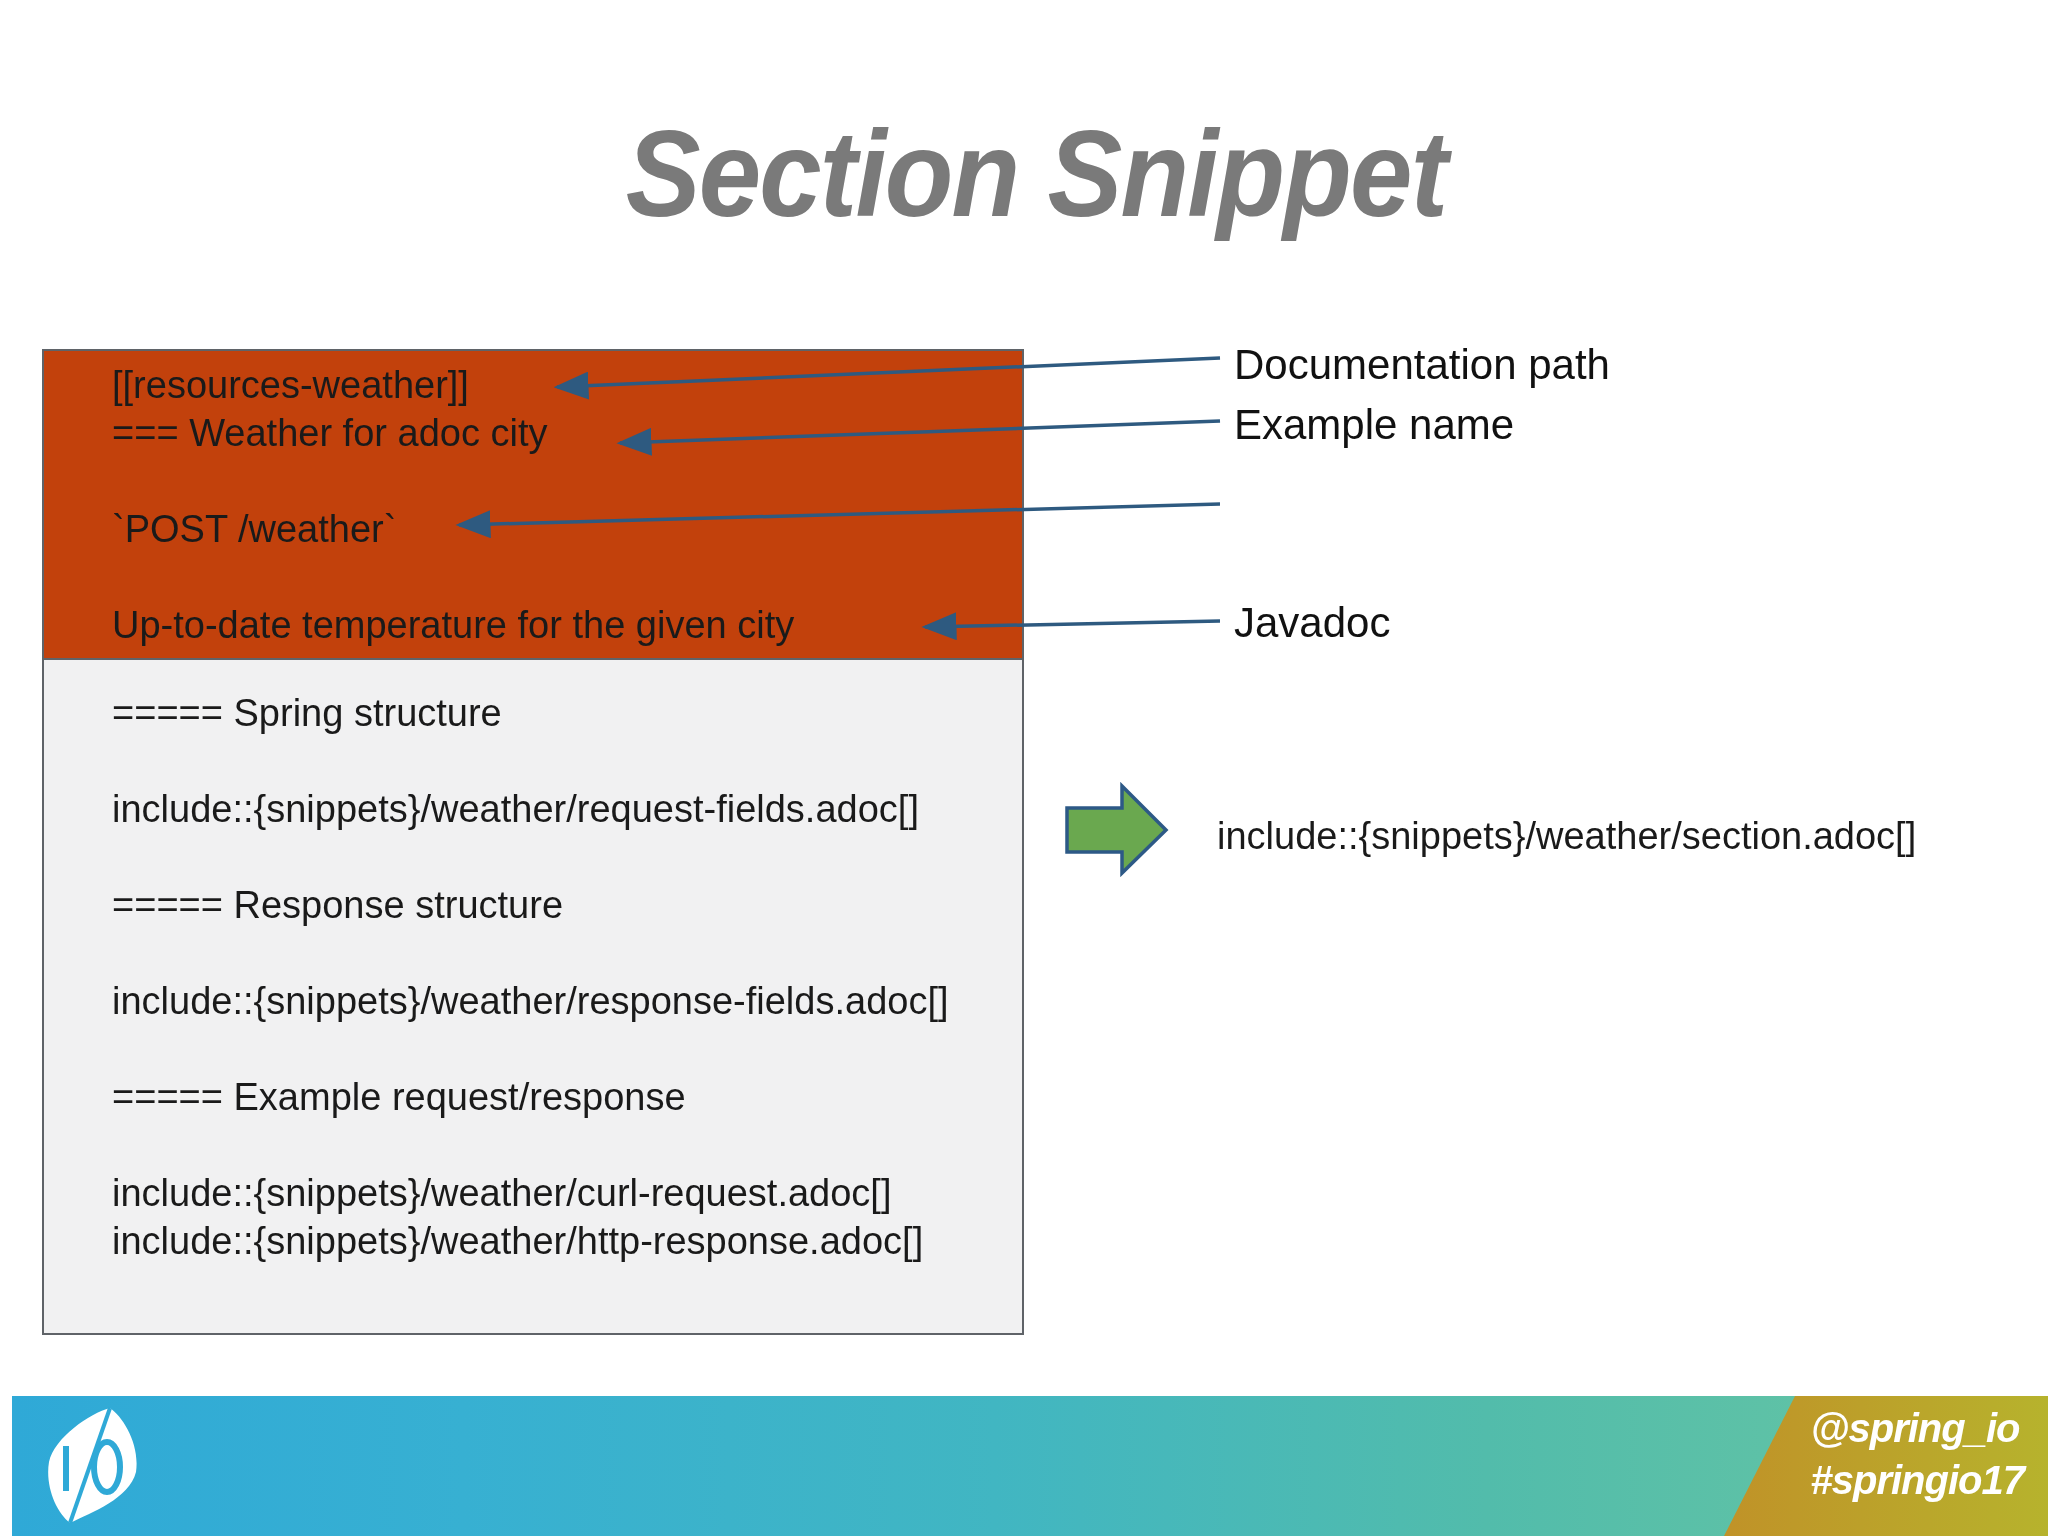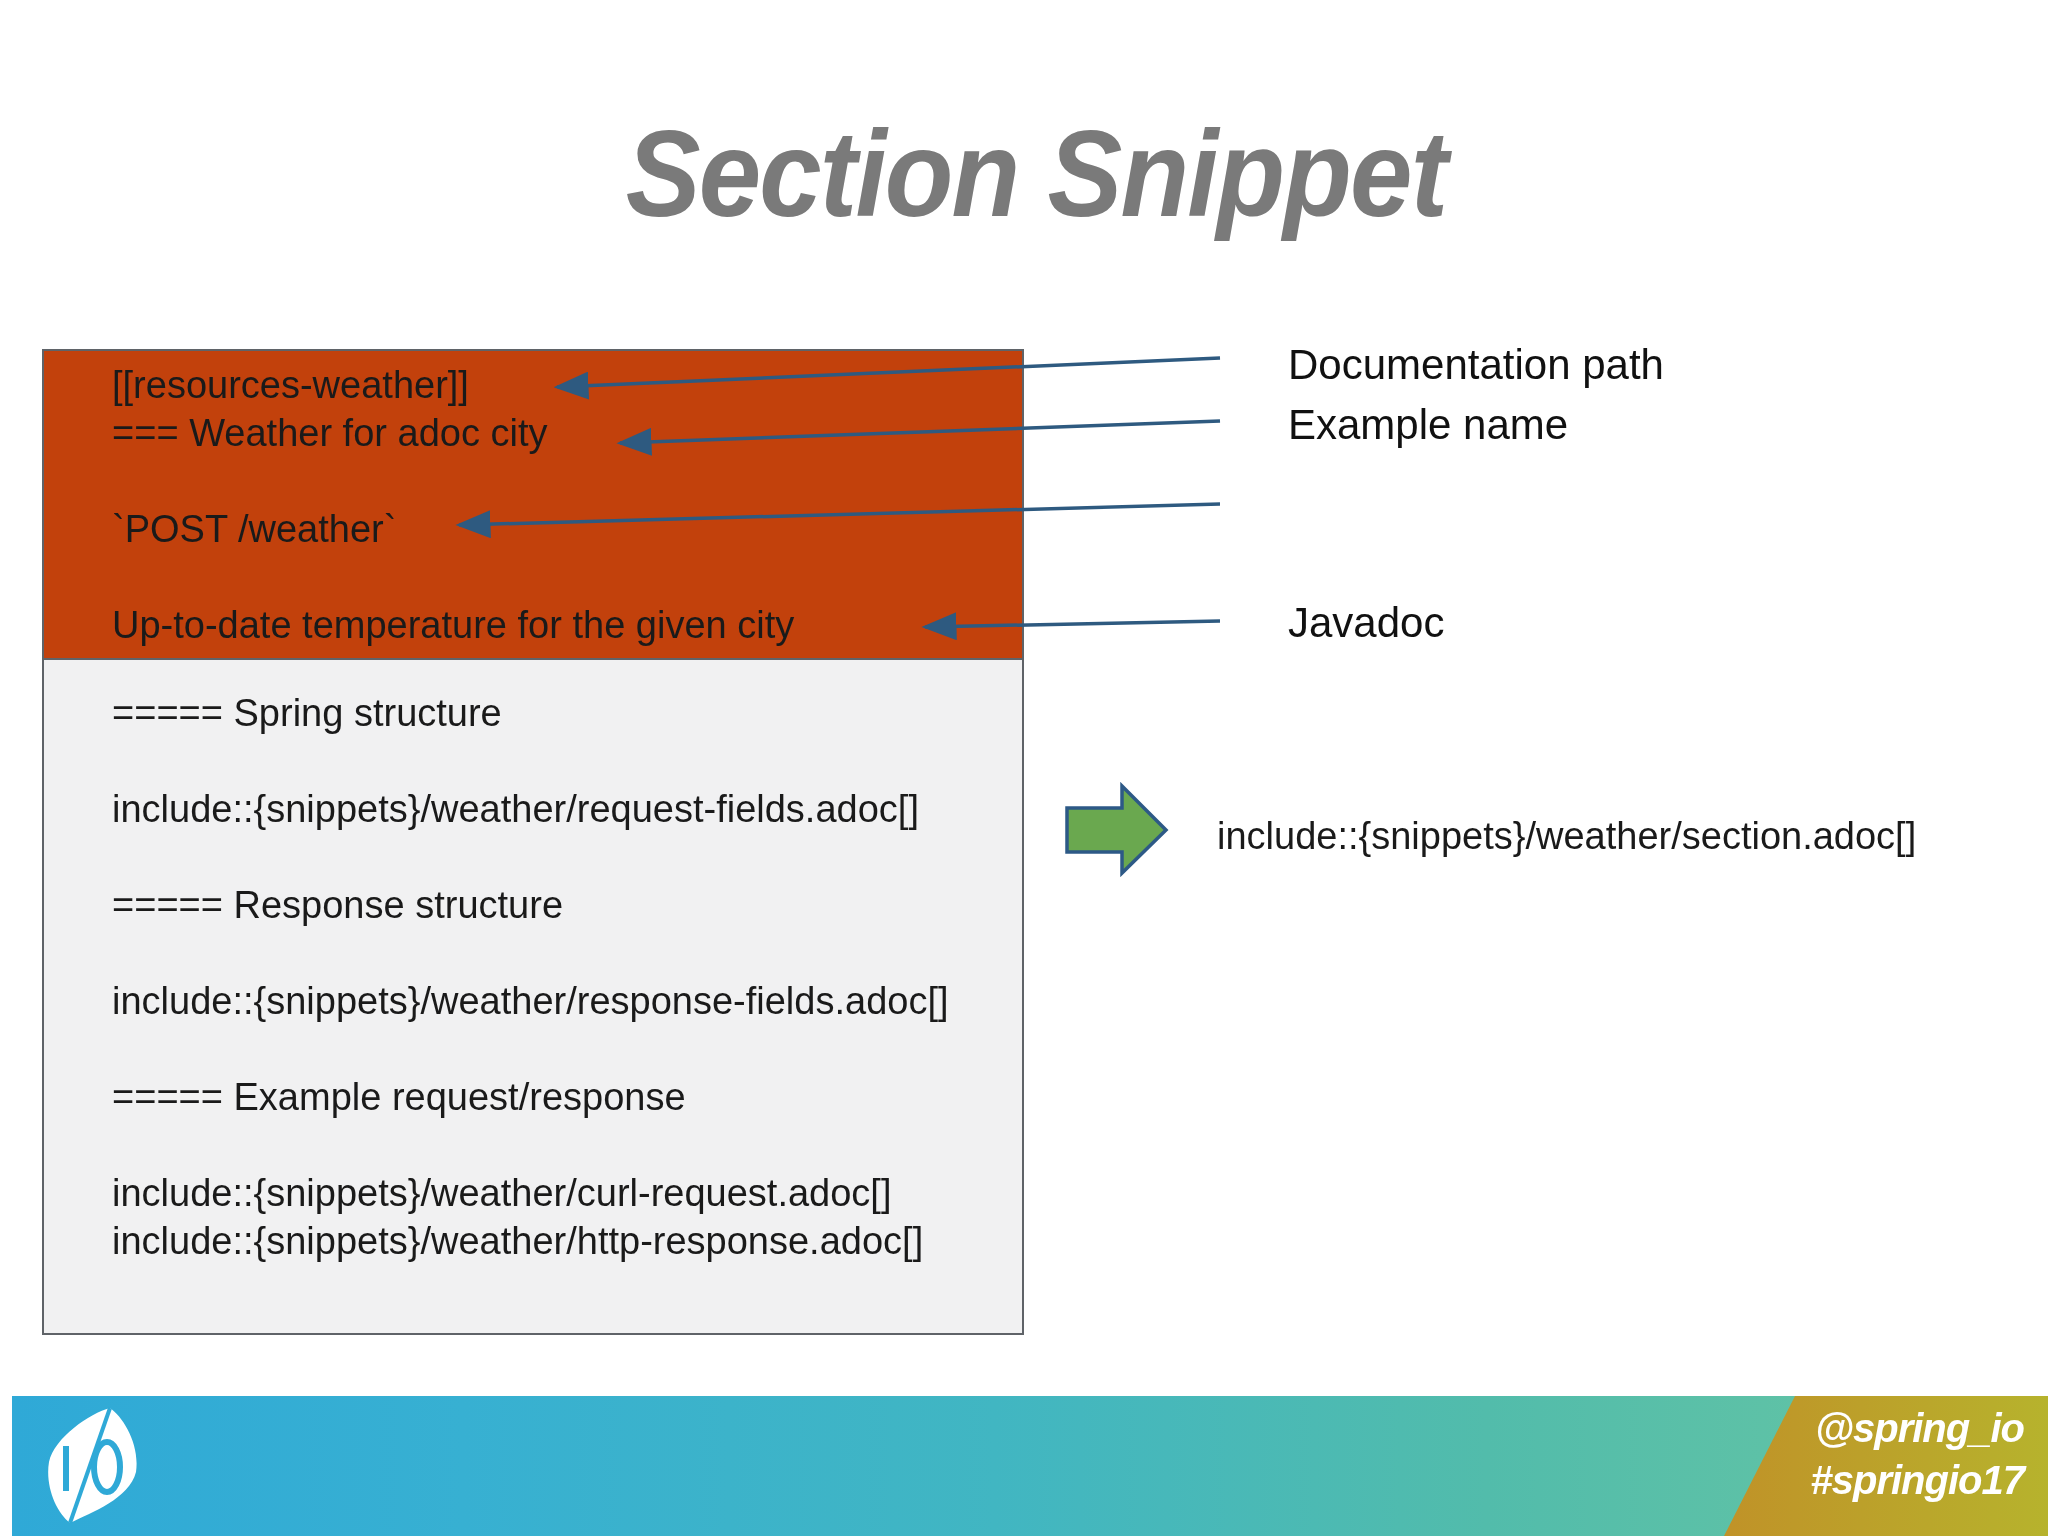--- a/index.html
+++ b/index.html
@@ -16,42 +16,42 @@
   
   .code-box { position:absolute; left:30px; top:349px; width:978px;
               border:2px solid #5f6368; box-sizing:content-box; }
   .code-blue { background:#c2410c; height:309px; border-bottom:2px solid #5f6368;
                padding:10px 0 0 68px; box-sizing:border-box; }
   .code-gray { background:#f1f1f2; height:673px; padding:29px 0 0 68px; box-sizing:border-box; }
   .code-line { height:48px; line-height:48px; font-size:38px; color:#1a1a1a;
                white-space:pre; }
 
   
-  .label { position:absolute; left:1276px; transform:translateY(-50%);
+  .label { position:absolute; left:1222px; transform:translateY(-50%);
            font-size:42px; color:#111; white-space:nowrap; }
   .label-0 { top:365px; }
   .label-1 { top:425px; }
   .label-2 { top:508px; }
   .label-3 { top:623px; }
 
   .overlay { position:absolute; left:0; top:0; width:2048px; height:1536px;
              pointer-events:none; }
 
   
   .include-result { position:absolute; left:1205px; top:836px; transform:translateY(-50%);
                     font-size:38px; color:#1a1a1a; white-space:nowrap; }
 
   
   .footer { position:absolute; left:0; top:1396px; width:2048px; height:140px;
             background:linear-gradient(90deg,#2fa9d7 0%,#37b0d2 22%,#41b6c2 48%,
                         #52bcab 72%,#5fc2a6 88%); overflow:hidden; }
   .footer-gold { position:absolute; right:0; top:0; width:398px; height:140px;
                  background:linear-gradient(90deg,#c28c27 0%,#b6b42d 100%);
                  clip-path:polygon(133px 0, 398px 0, 398px 140px, 62px 140px); }
-  .footer-text { position:absolute; right:36px; top:6px; text-align:right;
+  .footer-text { position:absolute; right:36px; top:6px; text-align:left;
                  font-size:40px; line-height:52px; font-weight:bold; font-style:italic;
                  color:#ffffff; letter-spacing:-1px; }
   .logo { position:absolute; left:34px; top:10px; }
 </style>
 </head>
 <body>
 
 <div class="slide">
 
   <div class="title">

